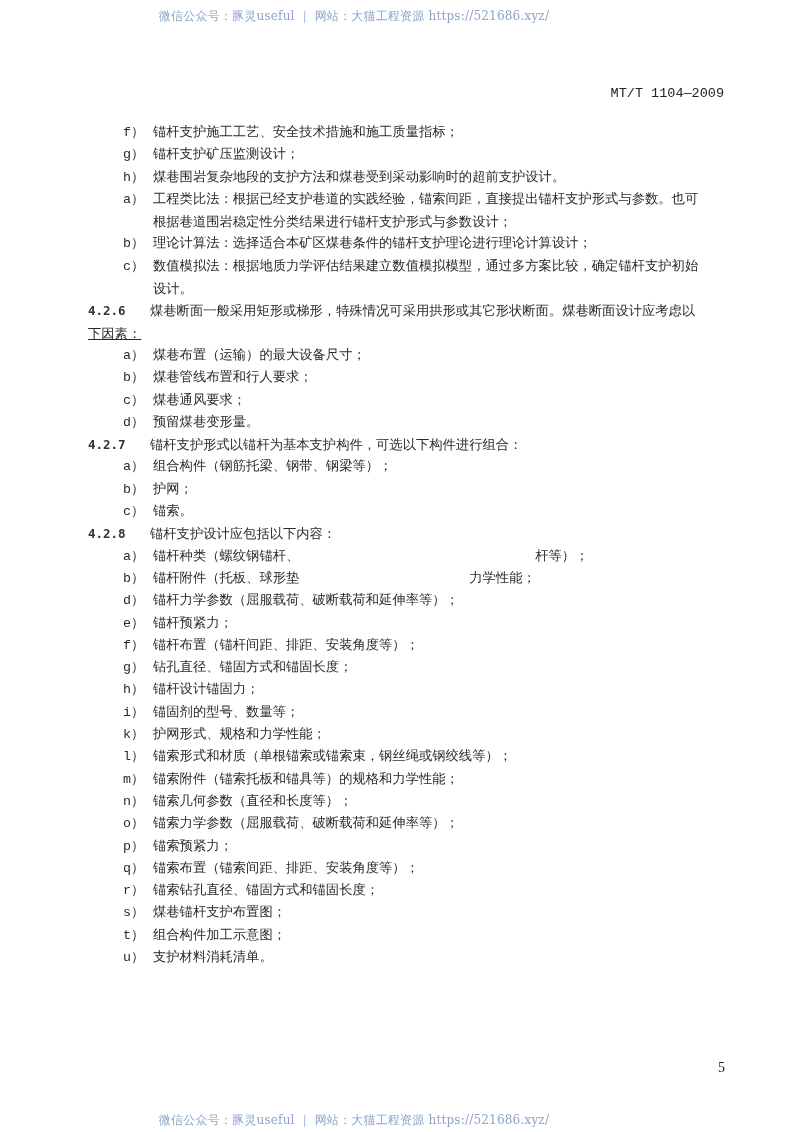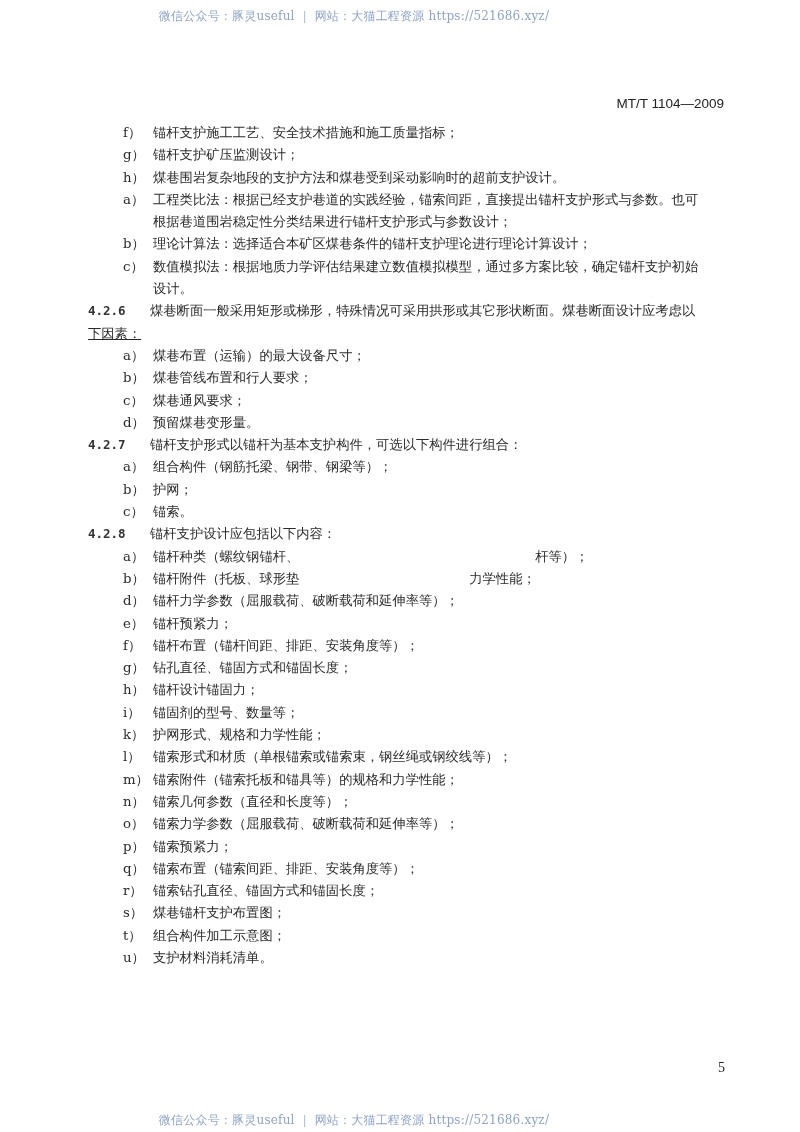--- a/index.html
+++ b/index.html
@@ -2,29 +2,29 @@
 <html><head>
 <meta charset="utf-8">
 <style>
   html, body { margin:0; padding:0; background:#ffffff; }
   body { width:800px; height:1132px; position:relative; overflow:hidden;
          font-family:"DejaVu Serif","Liberation Serif",serif; color:#2a2a2a; }
   .wm { position:absolute; left:0; width:708px; text-align:center;
         font-size:12px; color:#8ea3c8; letter-spacing:0.2px; }
   .wm.top { top:8px; }
   .wm.bottom { top:1112px; }
-  .std-no { position:absolute; top:96px; right:76px; font-size:13.5px;
-            font-family:Liberation Sans, sans-serif; color:#222; }
+  .std-no { position:absolute; top:86px; right:76px; font-size:13.5px;
+            font-family:Liberation Mono, monospace; color:#222; }
   .content { position:absolute; left:90px; top:122px; width:650px; }
   .line { position:relative; height:22.3px; line-height:22.3px; font-size:13.3px;
           white-space:nowrap; }
   .sec { padding-left:0; }
   .sec .num { display:inline-block; width:62px; font-family:"DejaVu Sans Mono","Liberation Mono",monospace;
               font-weight:bold; font-size:12.5px; color:#333; }
-  .item { padding-left:33px; }
+  .item { padding-left:33px;font-family:Liberation Mono, monospace; }
   .item .lbl { display:inline-block; width:30px; }
   .cont { padding-left:63px; }
   .wrap-full { padding-left:0;text-decoration:underline; }
   .gap { display:inline-block; background:#fff; }
   .page-num { position:absolute; top:1060px; right:75px; font-size:14px;
               font-family:"Liberation Serif",serif; color:#222; }
 </style>
 </head>
 <body>
 

